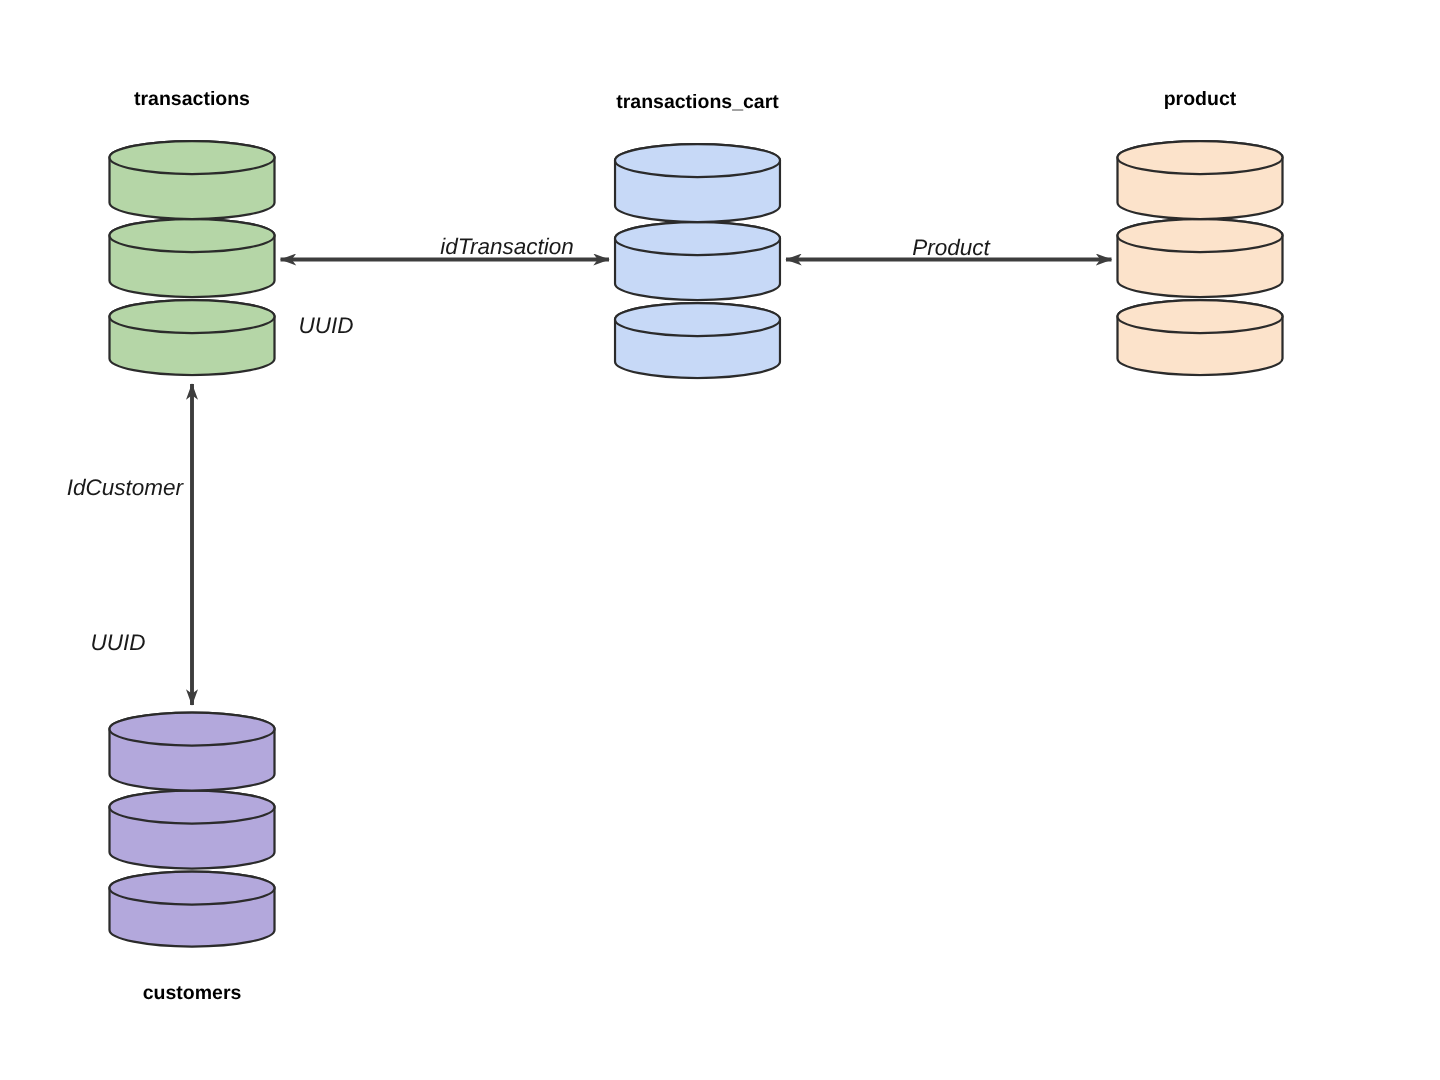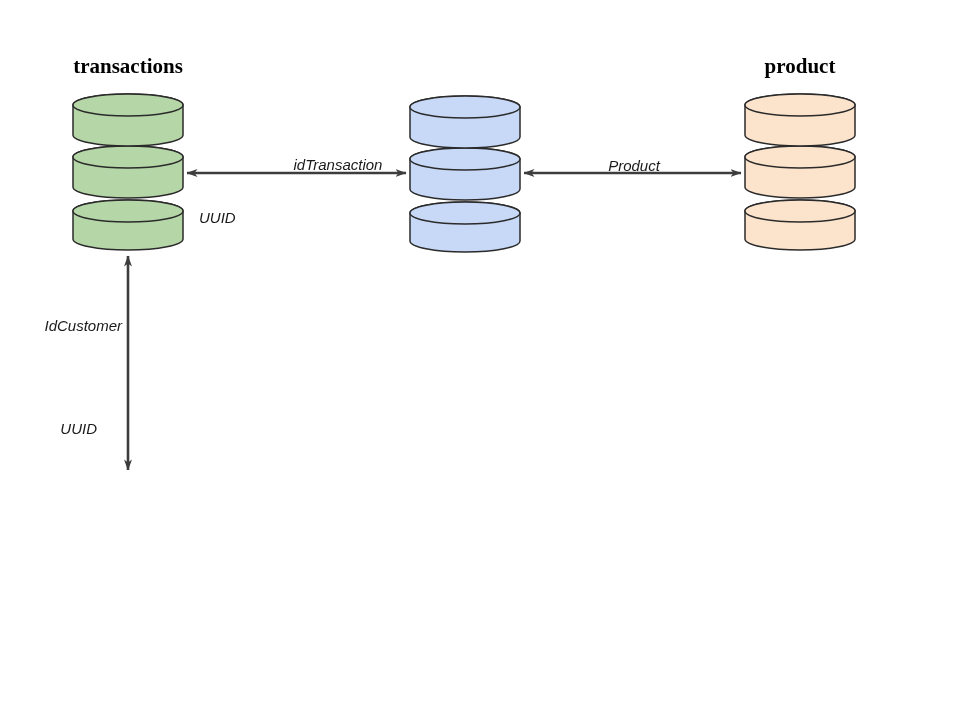--- a/index.html
+++ b/index.html
@@ -21,23 +21,23 @@
     top: 0;
     width: 960px;
     height: 720px;
   }
   .node {
     position: absolute;
   }
   .node-title {
     position: absolute;
     text-align: left;
-    font-family: Liberation Serif, serif;
+    font-family: Liberation Sans, sans-serif;
     font-weight: bold;
-    font-size: 21px;
+    font-size: 13px;
     line-height: 20px;
     color: #000000;
     white-space: nowrap;
     left: 50%;
     transform: translateX(-50%);
   }
   .title-above { top: -37px; }
   .title-below { bottom: -40px; }
   .db-svg { display: block; }
   .edge-label {
@@ -101,20 +101,21 @@
         <ellipse cx="56" cy="118" rx="55" ry="11"></ellipse>
         <path d="M1,64 L1,94 A55,11 0 0 0 111,94 L111,64 A55,11 0 0 0 1,64 Z"></path>
         <ellipse cx="56" cy="64" rx="55" ry="11"></ellipse>
         <path d="M1,12 L1,42 A55,11 0 0 0 111,42 L111,12 A55,11 0 0 0 1,12 Z"></path>
         <ellipse cx="56" cy="12" rx="55" ry="11"></ellipse>
       </g>
     </svg>
   </div>
 
   <div class="node" style="left:409px; top:95px; width:112px; height:158px;">
+    <div class="node-title title-above">transactions_cart</div>
     <svg class="db-svg" width="112" height="158" viewBox="0 0 112 158">
       <g stroke="#2b2b2b" stroke-width="1.5" fill="#c7d9f7">
         <path d="M1,118 L1,146 A55,11 0 0 0 111,146 L111,118 A55,11 0 0 0 1,118 Z"></path>
         <ellipse cx="56" cy="118" rx="55" ry="11"></ellipse>
         <path d="M1,64 L1,94 A55,11 0 0 0 111,94 L111,64 A55,11 0 0 0 1,64 Z"></path>
         <ellipse cx="56" cy="64" rx="55" ry="11"></ellipse>
         <path d="M1,12 L1,42 A55,11 0 0 0 111,42 L111,12 A55,11 0 0 0 1,12 Z"></path>
         <ellipse cx="56" cy="12" rx="55" ry="11"></ellipse>
       </g>
     </svg>
@@ -127,14 +128,27 @@
         <path d="M1,118 L1,146 A55,11 0 0 0 111,146 L111,118 A55,11 0 0 0 1,118 Z"></path>
         <ellipse cx="56" cy="118" rx="55" ry="11"></ellipse>
         <path d="M1,64 L1,94 A55,11 0 0 0 111,94 L111,64 A55,11 0 0 0 1,64 Z"></path>
         <ellipse cx="56" cy="64" rx="55" ry="11"></ellipse>
         <path d="M1,12 L1,42 A55,11 0 0 0 111,42 L111,12 A55,11 0 0 0 1,12 Z"></path>
         <ellipse cx="56" cy="12" rx="55" ry="11"></ellipse>
       </g>
     </svg>
   </div>
 
+  <div class="node" style="left:72px; top:474px; width:112px; height:158px;">
+    <svg class="db-svg" width="112" height="158" viewBox="0 0 112 158">
+      <g stroke="#2b2b2b" stroke-width="1.5" fill="#b3a8dc">
+        <path d="M1,118 L1,146 A55,11 0 0 0 111,146 L111,118 A55,11 0 0 0 1,118 Z"></path>
+        <ellipse cx="56" cy="118" rx="55" ry="11"></ellipse>
+        <path d="M1,64 L1,94 A55,11 0 0 0 111,94 L111,64 A55,11 0 0 0 1,64 Z"></path>
+        <ellipse cx="56" cy="64" rx="55" ry="11"></ellipse>
+        <path d="M1,12 L1,42 A55,11 0 0 0 111,42 L111,12 A55,11 0 0 0 1,12 Z"></path>
+        <ellipse cx="56" cy="12" rx="55" ry="11"></ellipse>
+      </g>
+    </svg>
+    <div class="node-title title-below">customers</div>
+  </div>
 
 </div>
 
 </body></html>

